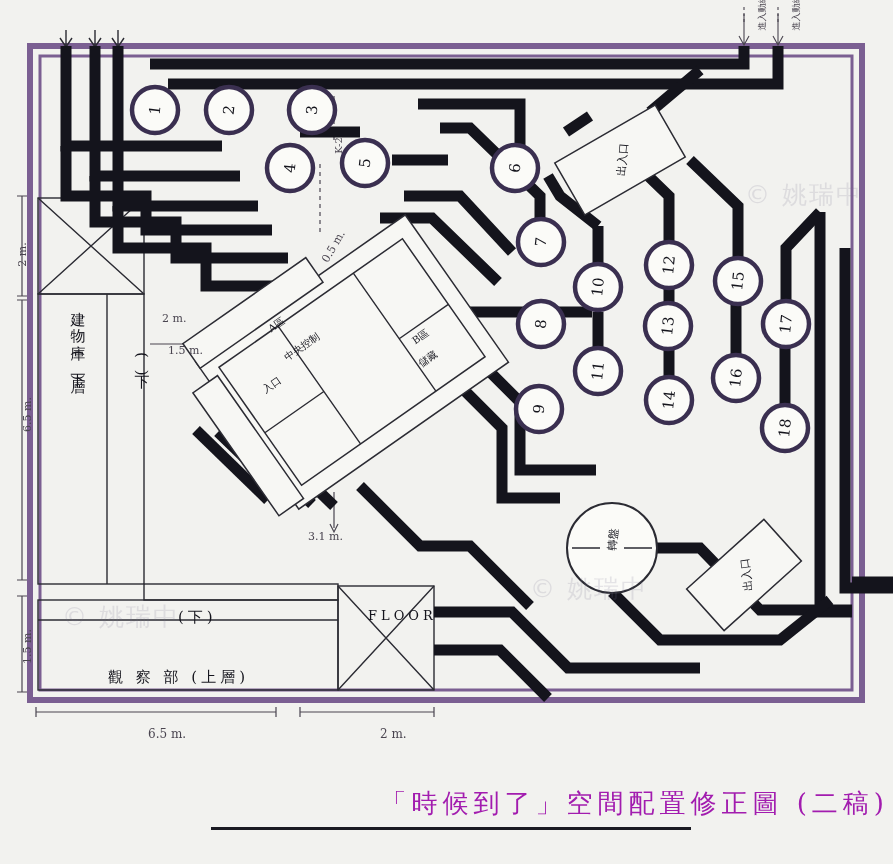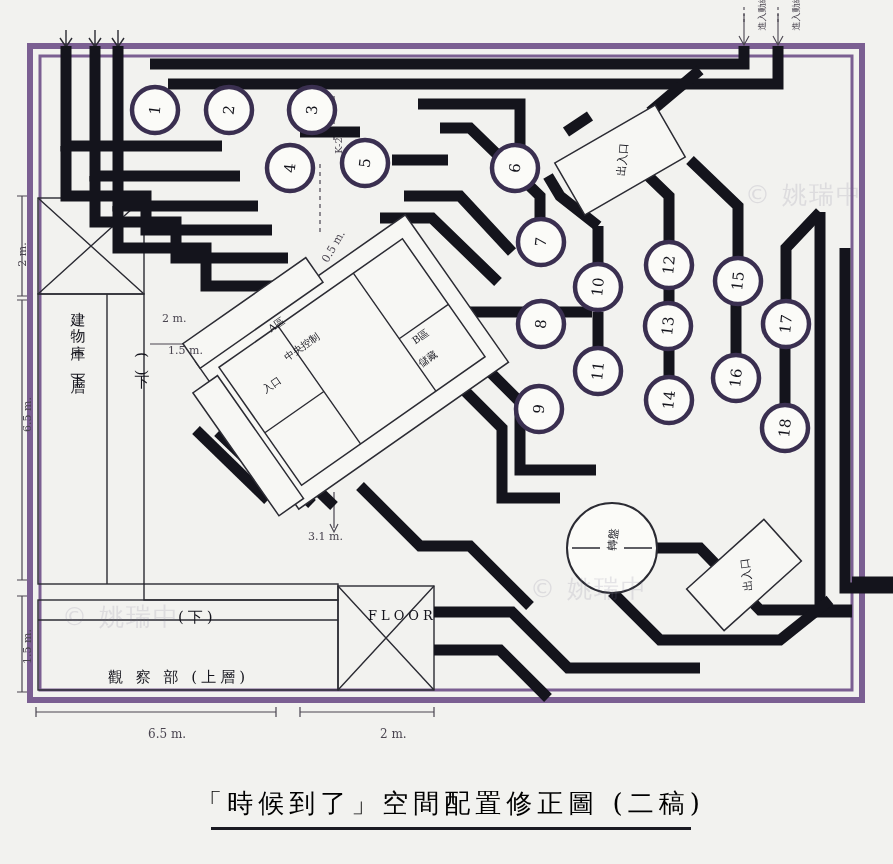--- a/index.html
+++ b/index.html
@@ -20,22 +20,22 @@
     font-size:25px;
     font-family:"DejaVu Sans","Liberation Sans",sans-serif;
     letter-spacing:2px;
     white-space:nowrap;
     pointer-events:none;
     user-select:none;
   }
   .cap{
     position:absolute;
     left:8px;right:0;
-    text-align:center;
-    color:#000000;
+    text-align:right;
+    color:#a21caf;
     font-family:"DejaVu Serif","Liberation Serif",serif;
   }
   .cap .txt{font-size:26px;letter-spacing:5px;display:inline-block;padding:0 4px 6px 4px;}
   .cap .rule{width:480px;height:3px;background:#1a1a22;margin:0 auto;}
 </style>
 </head>
 <body>
 
 <div id="stage">
 

